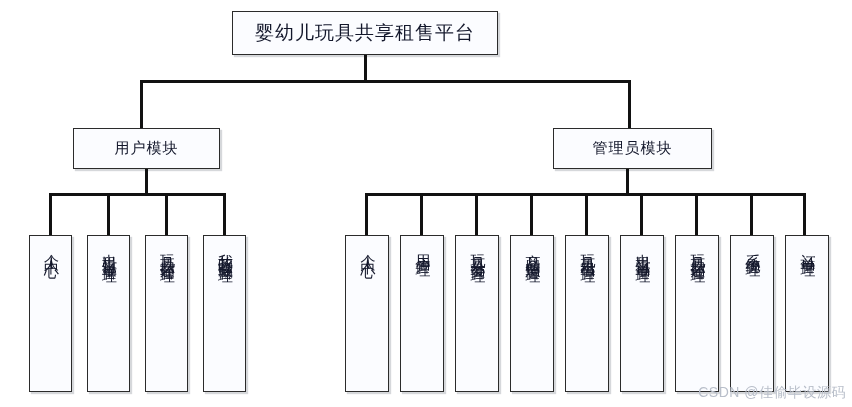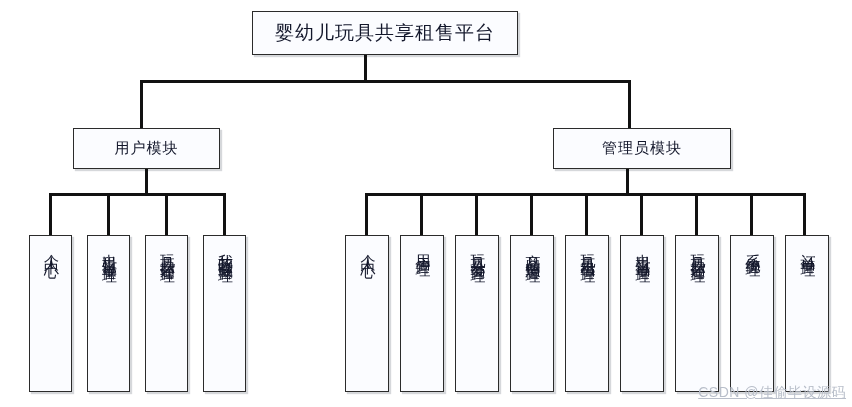--- a/index.html
+++ b/index.html
@@ -67,42 +67,41 @@
   #watermark {
     position: absolute;
     right: 6px;
     bottom: 5px;
     font-size: 14px;
     color: #b9bfca;
     font-family: "Liberation Sans", sans-serif;
     letter-spacing: 0.5px;
     white-space: nowrap;
     user-select: none;
-    text-decoration: underline;
   }
 </style>
 </head>
 <body>
 
 <div id="chart-root">
 
-  <div class="node node-title" style="left:232px; top:11px; width:266px; height:44px;margin-left:20px;">
+  <div class="node node-title" style="left:232px; top:11px; width:266px; height:44px;">
     <span>婴幼儿玩具共享租售平台</span>
   </div>
 
   <div class="ln ln-v" style="left:364px; top:55px; width:3px; height:26px;"></div>
   <div class="ln ln-h" style="left:140px; top:80px; width:491px; height:3px;"></div>
   <div class="ln ln-v" style="left:140px; top:80px; width:3px; height:48px;"></div>
   <div class="ln ln-v" style="left:628px; top:80px; width:3px; height:48px;"></div>
 
   <div class="node node-module" style="left:73px; top:128px; width:147px; height:41px;font-family:Liberation Serif, serif;">
     <span>用户模块</span>
   </div>
 
-  <div class="node node-module" style="left:553px; top:128px; width:178px; height:41px;justify-content:center;">
+  <div class="node node-module" style="left:553px; top:128px; width:159px; height:41px;justify-content:center;">
     <span>管理员模块</span>
   </div>
 
   <div class="ln ln-v" style="left:145px; top:169px; width:3px; height:26px;"></div>
   <div class="ln ln-h" style="left:49px; top:193px; width:176px; height:3px;"></div>
 
   <div class="ln ln-v" style="left:49px; top:193px; width:3px; height:43px;"></div>
   <div class="ln ln-v" style="left:107px; top:193px; width:3px; height:43px;"></div>
   <div class="ln ln-v" style="left:165px; top:193px; width:3px; height:43px;"></div>
   <div class="ln ln-v" style="left:223px; top:193px; width:3px; height:43px;"></div>

